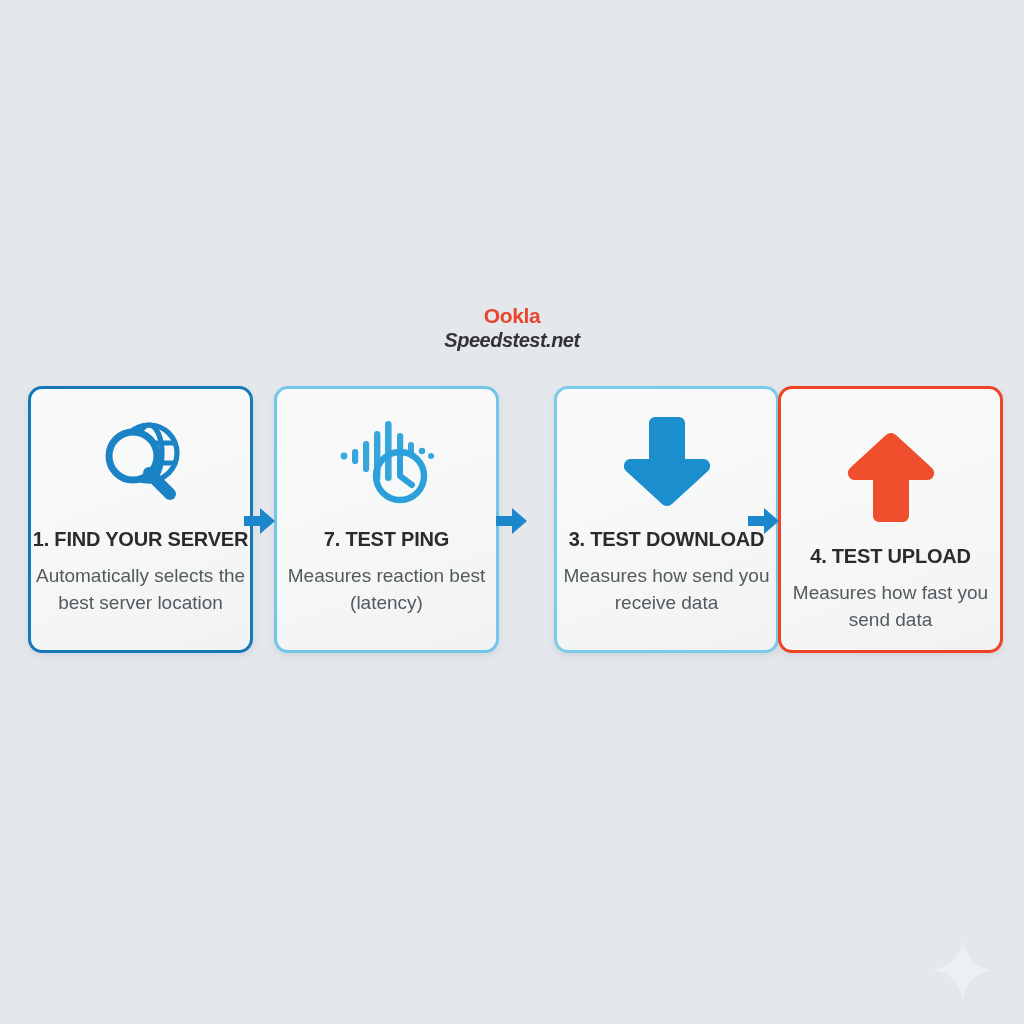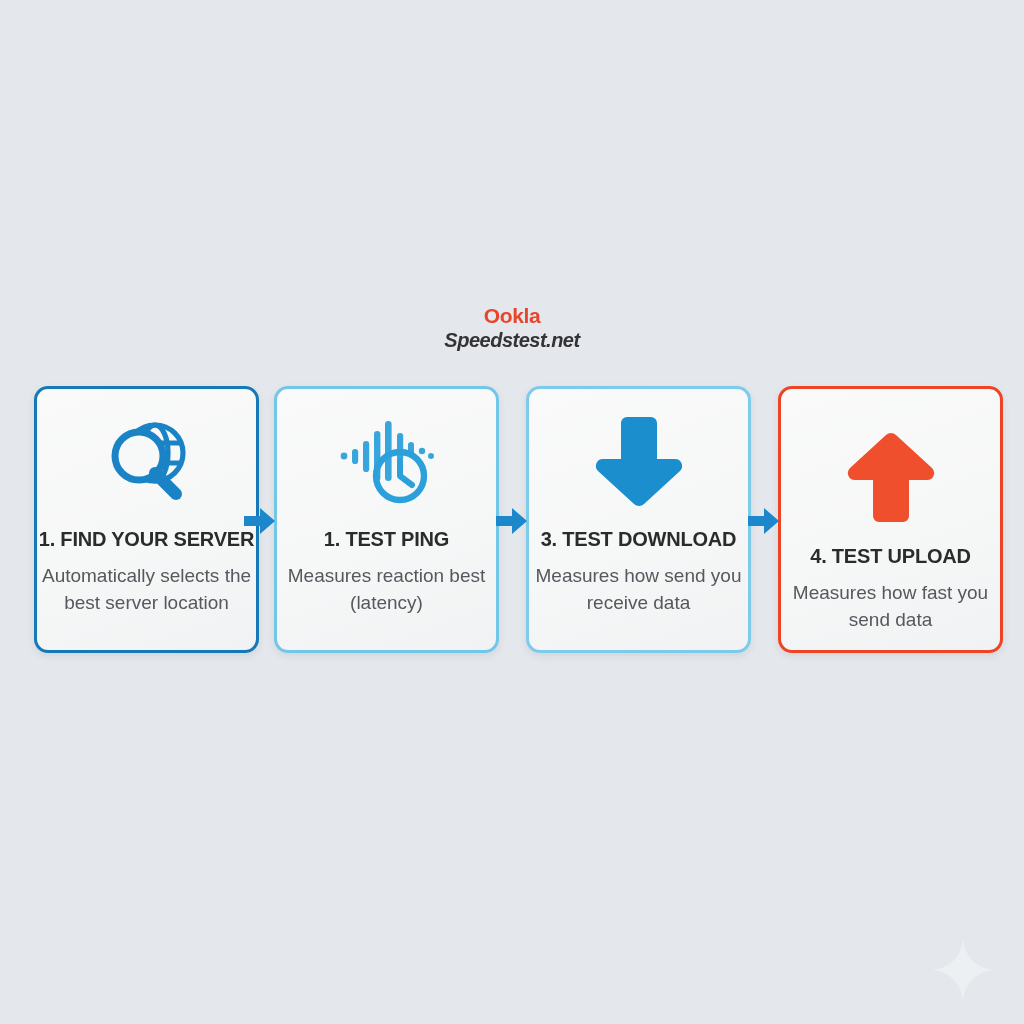--- a/index.html
+++ b/index.html
@@ -64,23 +64,23 @@
     height: 267px;
     box-sizing: border-box;
     background: linear-gradient(160deg, #fafafa 0%, #f6f7f7 55%, #f1f2f3 100%);
     border-radius: 14px;
     border: 3px solid #1a7fc1;
     box-shadow: 0 3px 7px rgba(90, 100, 115, 0.13);
     display: flex;
     flex-direction: column;
     align-items: center;
   }
-  .card.c1 { left: 12px;   border-color: #1579b8; }
+  .card.c1 { left: 6px;   border-color: #1579b8; }
   .card.c2 { left: 252px; border-color: #72c6e8; }
-  .card.c3 { left: 504px; border-color: #7ccbea; }
+  .card.c3 { left: 532px; border-color: #7ccbea; }
   .card.c4 { left: 756px; border-color: #ef4423; justify-content: center; }
 
   .card-icon {
     height: 140px;
     width: 100%;
     display: flex;
     align-items: center;
     justify-content: center;
     padding-top: 4px;
     box-sizing: border-box;
@@ -166,21 +166,21 @@
             <rect x="50" y="12" width="6.6" height="60" rx="3.3"></rect>
             <rect x="62" y="24" width="6.2" height="28" rx="3.1"></rect>
             <rect x="73" y="33" width="6" height="14" rx="3"></rect>
             <circle cx="87" cy="42" r="3.2"></circle>
             <circle cx="96" cy="47" r="3"></circle>
           </g>
           <circle cx="65" cy="67" r="24" fill="none" stroke="#2ba0da" stroke-width="6.4"></circle>
           <path d="M65 52 V67 L77 76" fill="none" stroke="#2ba0da" stroke-width="6" stroke-linecap="round" stroke-linejoin="round"></path>
         </svg>
       </div>
-      <div class="card-title">1. TEST PING</div>
+      <div class="card-title">7. TEST PING</div>
       <div class="card-desc">Measures reaction best (latency)</div>
     </div>
 
     <div class="card c3">
       <div class="card-icon">
         <svg width="96" height="104" viewBox="0 0 96 104" aria-hidden="true">
           <path d="M36 8 H60 A6 6 0 0 1 66 14 V50 H84 A7 7 0 0 1 89 62 L53 95 A7 7 0 0 1 43 95 L7 62 A7 7 0 0 1 12 50 H30 V14 A6 6 0 0 1 36 8 Z" fill="#1b8ecd"></path>
         </svg>
       </div>
       <div class="card-title">3. TEST DOWNLOAD</div>

